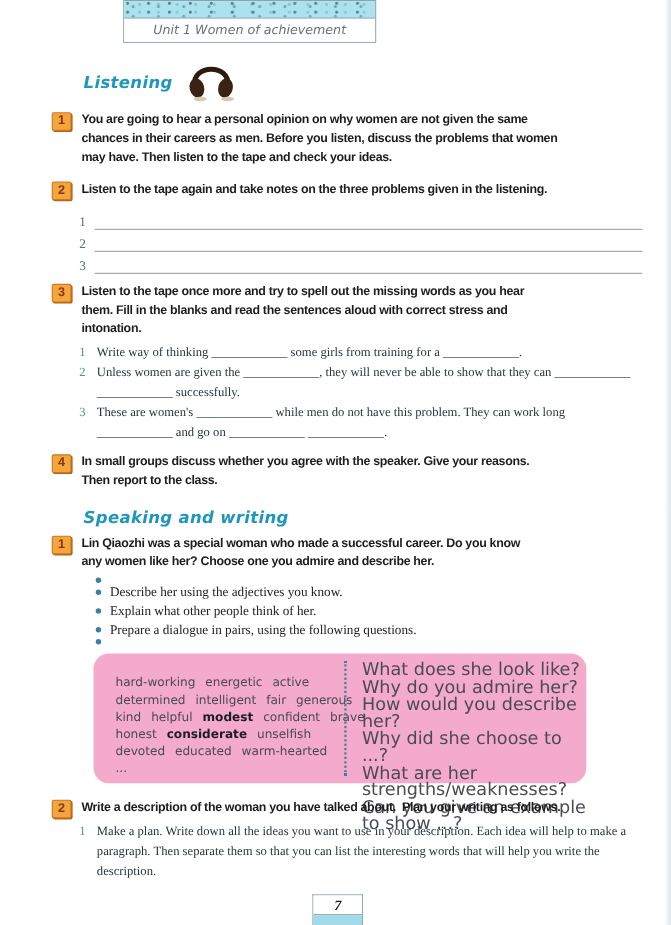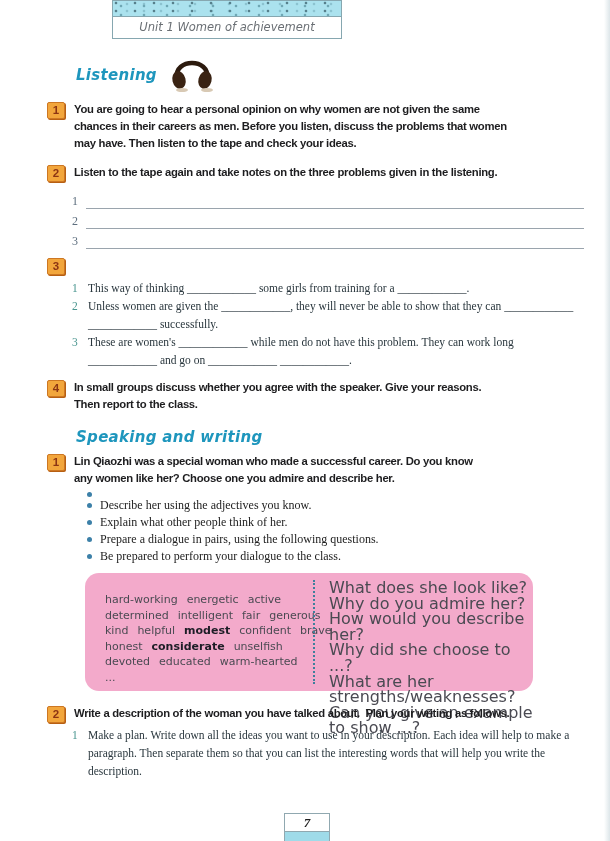--- a/index.html
+++ b/index.html
@@ -126,26 +126,29 @@
         <span class="note-line"></span>
       </div>
       <div class="note-row">
         <span class="note-num">3</span>
         <span class="note-line"></span>
       </div>
     </div>
 
     <div class="task mt6">
       <span class="badge">3</span>
+      <div class="task-text">Listen to the tape once more and try to spell out the missing words as you hear
+them. Fill in the blanks and read the sentences aloud with correct stress and
+intonation.</div>
     </div>
 
     <div class="sublist">
       <div class="sub">
         <span class="sub-num">1</span>
-        <span class="sub-text">This way of thinking ____________ some girls from training for a ____________.</span>
+        <span class="sub-text">Write way of thinking ____________ some girls from training for a ____________.</span>
       </div>
       <div class="sub">
         <span class="sub-num">2</span>
         <span class="sub-text">Unless women are given the ____________, they will never be able to show that they can ____________ ____________ successfully.</span>
       </div>
       <div class="sub">
         <span class="sub-num">3</span>
         <span class="sub-text">These are women's ____________ while men do not have this problem. They can work long ____________ and go on ____________ ____________.</span>
       </div>
     </div>
@@ -177,21 +180,20 @@
       <div class="bullet-row">
         <span class="bullet-dot"></span>
         <span>Explain what other people think of her.</span>
       </div>
       <div class="bullet-row">
         <span class="bullet-dot"></span>
         <span>Prepare a dialogue in pairs, using the following questions.</span>
       </div>
       <div class="bullet-row">
         <span class="bullet-dot"></span>
-        <span>Be prepared to perform your dialogue to the class.</span>
       </div>
     </div>
 
     <div class="pink-box">
       <div class="adjectives">
         <span>hard-working</span><span>energetic</span><span>active</span><br>
         <span>determined</span><span>intelligent</span><span>fair</span><span>generous</span><br>
         <span>kind</span><span>helpful</span><span class="bold">modest</span><span>confident</span><span>brave</span><br>
         <span>honest</span><span class="bold">considerate</span><span>unselfish</span><br>
         <span>devoted</span><span>educated</span><span>warm-hearted</span><br>

